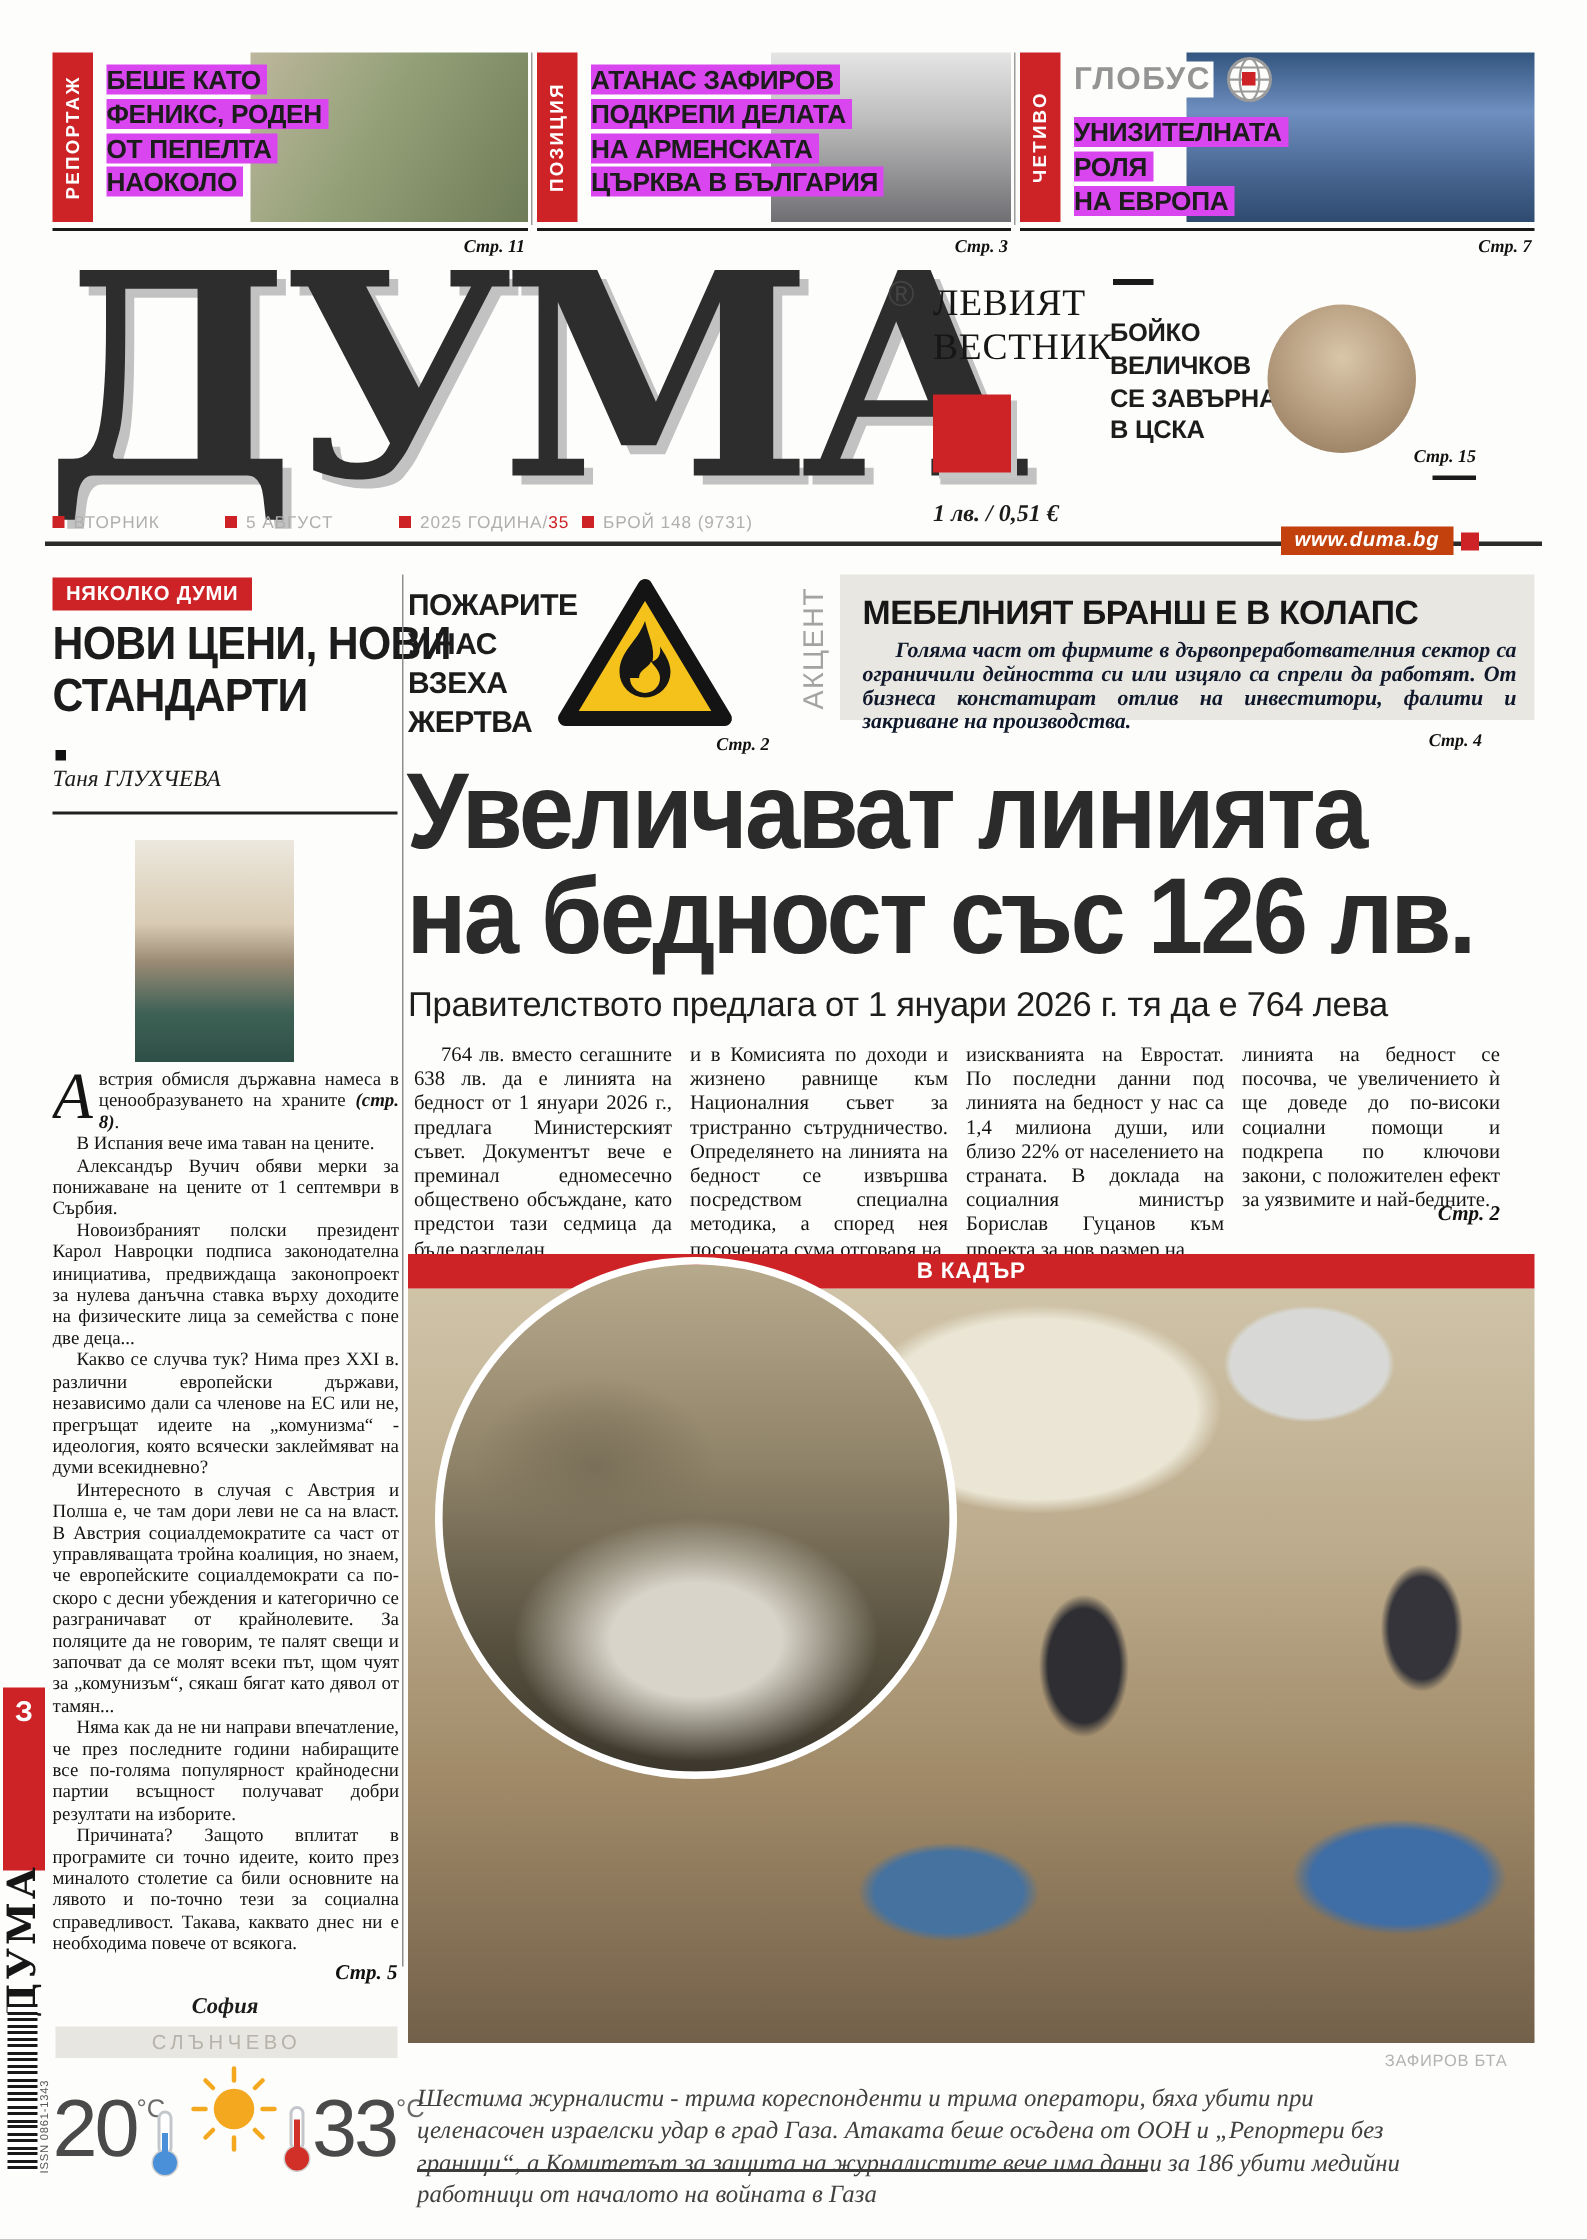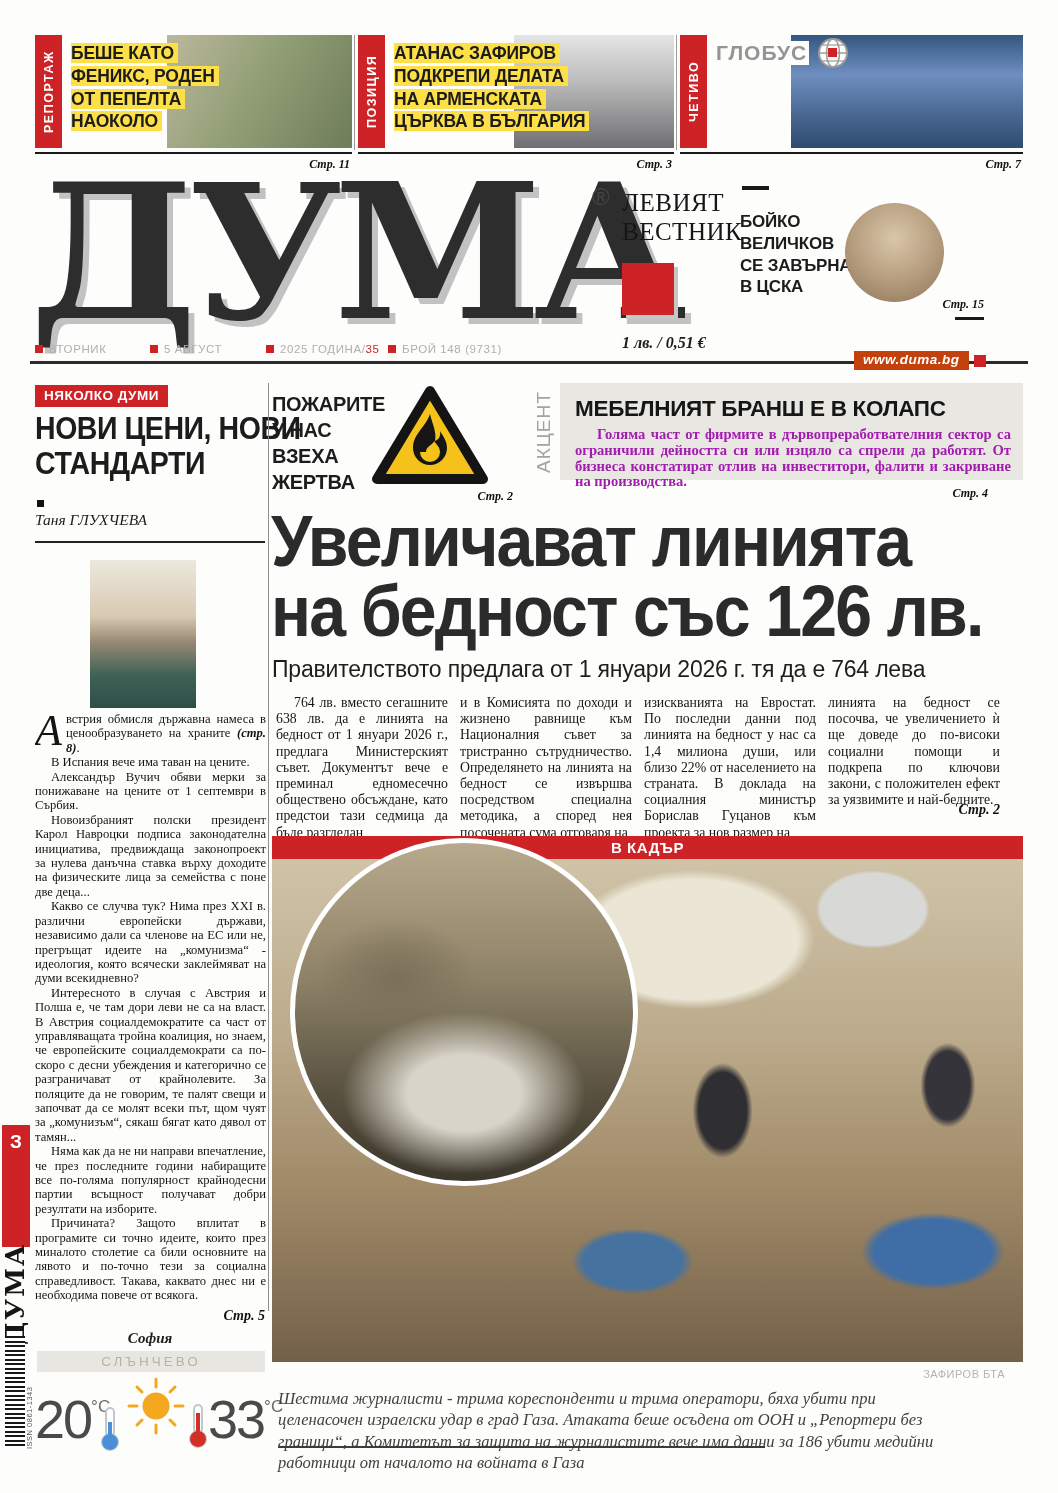--- a/index.html
+++ b/index.html
@@ -11,21 +11,21 @@
 
   
   .banner { position:absolute; top:35px; height:142px; }
   .b-tab { position:absolute; left:0; top:0; width:27px; height:113px; background:var(--red);
            color:#fff; font-weight:bold; font-size:12.5px; letter-spacing:1.5px;
            writing-mode:vertical-rl; transform:rotate(180deg);
            display:flex; align-items:center; justify-content:center; }
   .b-photo { position:absolute; top:0; height:113px; z-index:1; }
   .b-head { position:absolute; left:36px; top:7px; z-index:2; font-weight:bold; font-size:17.5px;
             line-height:1.3; letter-spacing:-0.2px; }
-  .b-head span { background:#fde047; padding:0 4px 0 0; white-space:pre-line;
+  .b-head span { background:#d946ef; padding:0 4px 0 0; white-space:pre-line;
                  box-decoration-break:clone; -webkit-box-decoration-break:clone; }
   .b-rule { position:absolute; left:0; right:0; top:117px; border-top:2px solid #1a1a1a; }
   .b-pref { position:absolute; right:2px; top:122px; }
   .v-sep { position:absolute; top:35px; height:115px; border-left:1.5px solid #9c9c9c; }
 
   
   .logo { position:absolute; left:30px; top:158px; font-family:"DejaVu Serif",serif; font-weight:bold;
           font-size:188px; line-height:1; letter-spacing:-8px; color:#2d2d2d;
           text-shadow:6px 6px 0 #c2c2c2; }
   .regmark { position:absolute; left:592px; top:183px; font-size:24px; color:#444; }
@@ -95,22 +95,22 @@
   
   .fire-title { position:absolute; left:272px; top:391px; font-weight:bold; font-size:20px;
                 line-height:26px; letter-spacing:-0.3px; white-space:pre-line; }
   .fire-icon { position:absolute; left:368px; top:382px; }
   .fire-pref { position:absolute; left:440px; top:489px; width:73px; text-align:right; }
   .akcent-tab { position:absolute; left:530px; top:384px; width:27px; height:97px; color:#a3a3a3;
                 font-size:19px; letter-spacing:1px; writing-mode:vertical-rl; transform:rotate(180deg);
                 display:flex; align-items:center; justify-content:center; }
   .akcent-box { position:absolute; left:560px; top:383px; width:463px; height:97px; background:#e9e7e1; }
   .akcent-title { padding:13px 0 5px 15px; font-weight:bold; font-size:22.5px; letter-spacing:-0.3px; color:#161616; }
-  .akcent-sum { margin:0 12px 0 15px; font-family:"Liberation Serif",serif; font-weight:bold;
-                font-size:14.6px; line-height:15.8px; text-indent:22px; text-align:justify; color:#a21caf; }
+  .akcent-sum { margin:0 12px 0 15px; font-family:"Liberation Serif",serif; font-style:italic; font-weight:bold;
+                font-size:14.6px; line-height:15.8px; text-indent:22px; text-align:justify; color:#0f172a; }
   .akcent-pref { position:absolute; left:908px; top:486px; width:80px; text-align:right; }
 
   
   .lead-title { position:absolute; left:271px; top:506px; font-weight:bold; font-size:72px; line-height:70px;
                 letter-spacing:-2px; color:#2b2b2b; white-space:pre-line;
                 transform:scaleX(0.92); transform-origin:left top; }
   .lead-sub { position:absolute; left:272px; top:656px; font-size:23px; letter-spacing:-0.2px; color:#1e1e1e; }
   .lead-col { position:absolute; top:695px; width:172px; height:142px; overflow:hidden;
               font-family:"Liberation Serif",serif; font-size:13.8px; line-height:16.2px;
               text-align:justify; color:#141414; }
@@ -181,20 +181,23 @@
       <span style="background:#fdfdfb; color:#949494; font-weight:bold; font-size:21px; letter-spacing:1px; padding-right:2px;">ГЛОБУС</span>
       <svg width="40" height="36" viewBox="0 0 40 36">
         <circle cx="20" cy="18" r="14" fill="#fdfdfb" stroke="#9b9b9b" stroke-width="2"></circle>
         <ellipse cx="20" cy="18" rx="6.5" ry="14" fill="none" stroke="#9b9b9b" stroke-width="1.5"></ellipse>
         <line x1="6" y1="18" x2="34" y2="18" stroke="#9b9b9b" stroke-width="1.5"></line>
         <line x1="8" y1="10" x2="32" y2="10" stroke="#9b9b9b" stroke-width="1.2"></line>
         <line x1="8" y1="26" x2="32" y2="26" stroke="#9b9b9b" stroke-width="1.2"></line>
         <rect x="15" y="13" width="9" height="9" fill="#cd2327"></rect>
       </svg>
     </div>
+    <div class="b-head" style="top:42px;"><span>УНИЗИТЕЛНАТА
+РОЛЯ
+НА ЕВРОПА</span></div>
     <div class="b-rule"></div>
     <div class="b-pref pref">Стр. 7</div>
   </div>
 
   <div class="logo">ДУМА</div>
   <div class="regmark">®</div>
   <div class="tagline">ЛЕВИЯТ
 ВЕСТНИК</div>
   <div class="logo-square"></div>
   <div class="promo-dash"></div>

